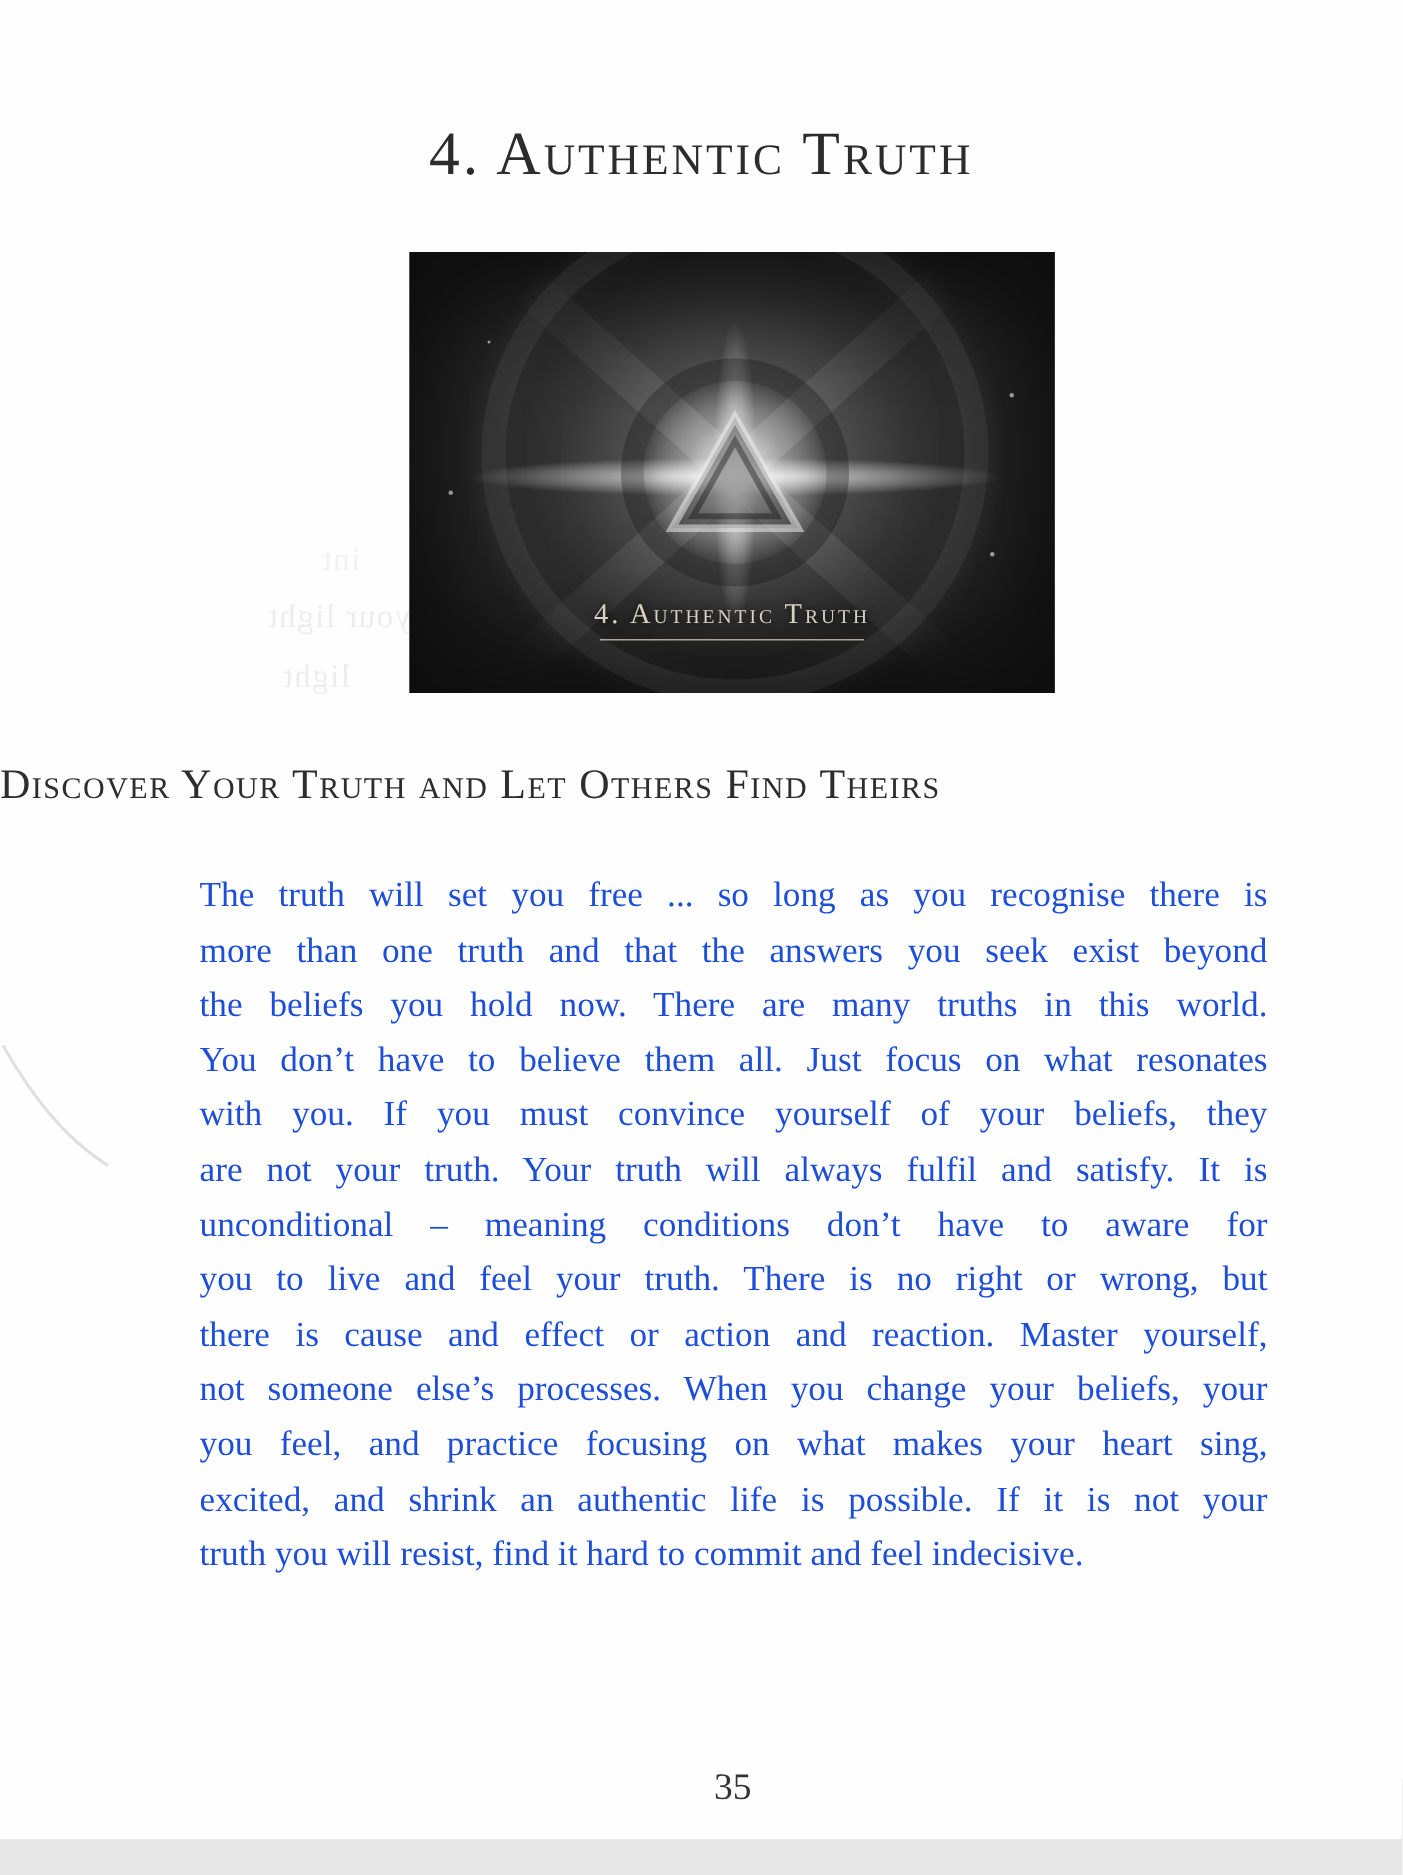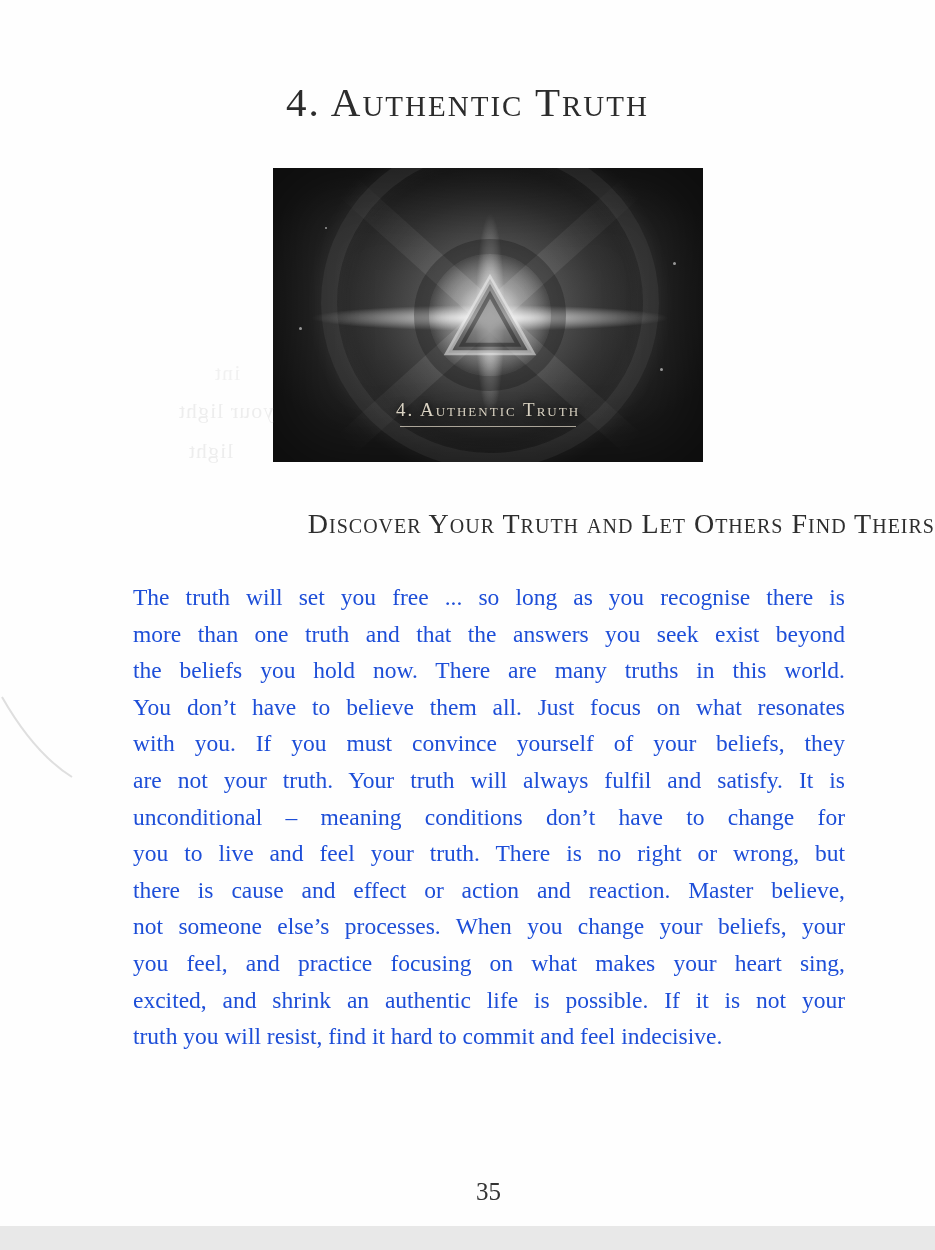--- a/index.html
+++ b/index.html
@@ -89,21 +89,21 @@
   .card .caption-rule {
     width: 176px; height: 1px;
     margin: 5px auto 0;
     background: rgba(217,210,194,0.75);
   }
 
   
   .section-subtitle {
     position: absolute;
     top: 508px; left: 0; right: 0;
-    text-align: right;
+    text-align: left;
     font-size: 28px;
     font-variant: small-caps;
     letter-spacing: 1px;
     color: #2e2e2e;
   }
 
   
   .body-paragraph {
     position: absolute;
     left: 133px; top: 579px;
@@ -181,23 +181,23 @@
 
   <div class="section-subtitle">Discover Your Truth and Let Others Find Theirs</div>
 
   <div class="body-paragraph">
       <div class="line">The truth will set you free ... so long as you recognise there is</div>
       <div class="line">more than one truth and that the answers you seek exist beyond</div>
       <div class="line">the beliefs you hold now. There are many truths in this world.</div>
       <div class="line">You don’t have to believe them all. Just focus on what resonates</div>
       <div class="line">with you. If you must convince yourself of your beliefs, they</div>
       <div class="line">are not your truth. Your truth will always fulfil and satisfy. It is</div>
-      <div class="line">unconditional – meaning conditions don’t have to change for</div>
+      <div class="line">unconditional – meaning conditions don’t have to aware for</div>
       <div class="line">you to live and feel your truth. There is no right or wrong, but</div>
-      <div class="line">there is cause and effect or action and reaction. Master believe,</div>
+      <div class="line">there is cause and effect or action and reaction. Master yourself,</div>
       <div class="line">not someone else’s processes. When you change your beliefs, your</div>
       <div class="line">you feel, and practice focusing on what makes your heart sing,</div>
       <div class="line">excited, and shrink an authentic life is possible. If it is not your</div>
       <div class="line last">truth you will resist, find it hard to commit and feel indecisive.</div>
     </div>
 
   <div class="page-number">35</div>
 
 </div>
 

